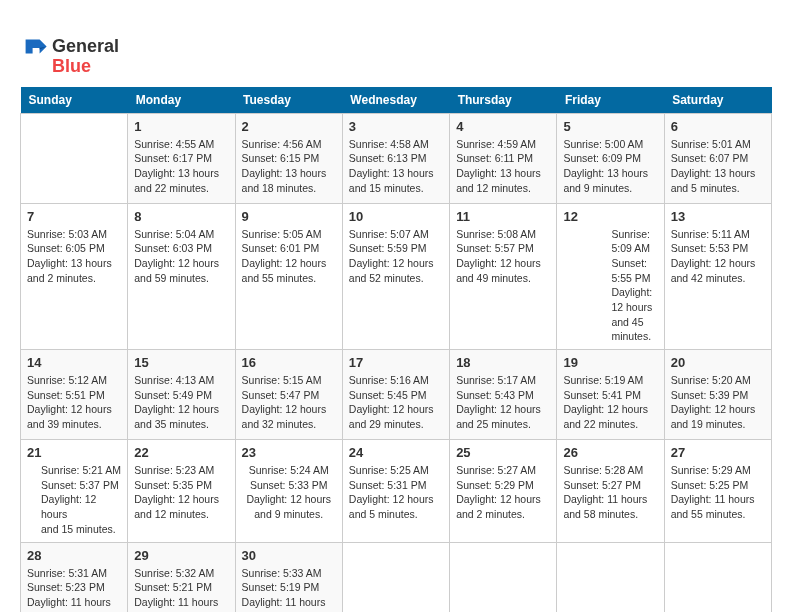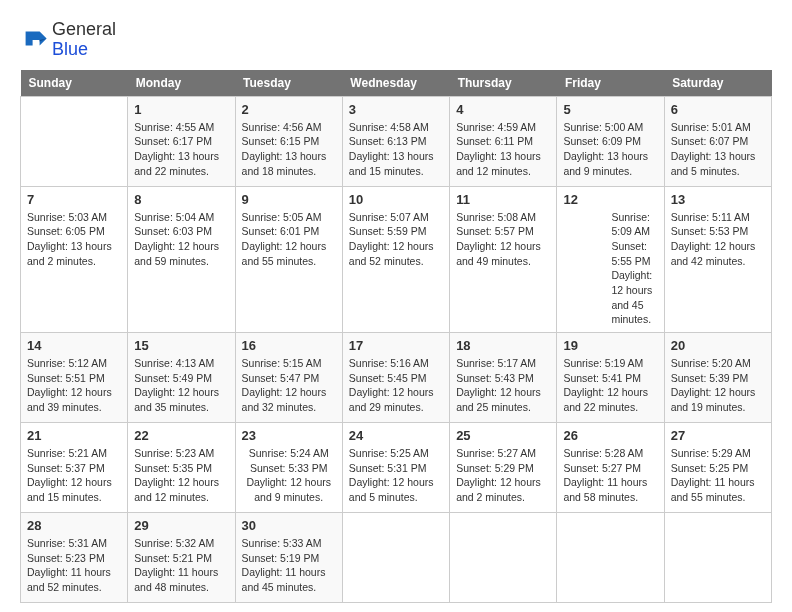--- a/index.html
+++ b/index.html
@@ -18,25 +18,26 @@
     }
     .logo {
       display: flex;
       align-items: center;
       gap: 4px;
     }
     .logo-text {
       display: flex;
       flex-direction: column;
       font-size: 18px;
-      font-weight: normal;
+      font-weight: bold;
       line-height: 1.1;
+      margin-top: 17px;
     }
     .logo-text span:first-child { color: #333; }
-    .logo-text span:last-child { color: #1d4ed8; }
+    .logo-text span:last-child { color: #ef4444; }
     .logo-icon {
       width: 28px;
       height: 28px;
     }
     .title-area {
       text-align: right;
     }
     .month-title {
       font-size: 36px;
       font-weight: bold;
@@ -45,21 +46,21 @@
     .subtitle {
       font-size: 16px;
       color: #555;
     }
     table {
       width: 100%;
       border-collapse: collapse;
       font-size: 11px;
     }
     thead tr th {
-      background-color: #737373;
+      background-color: #0369a1;
       color: #fff;
       text-align: left;
       padding: 6px 8px;
       font-size: 12px;
       font-weight: bold;
     }
     tbody tr td {
       border: 1px solid #ccc;
       vertical-align: top;
       padding: 5px 6px;
@@ -265,21 +266,21 @@
           <div class="day-number">20</div>
           <div class="day-info" style="white-space: pre-line;">Sunrise: 5:20 AM
 Sunset: 5:39 PM
 Daylight: 12 hours
 and 19 minutes.</div>
         </td>
       </tr>
       <tr>
         <td>
           <div class="day-number">21</div>
-          <div class="day-info" style="white-space: pre-line;">Sunrise: 5:21 AM
+          <div class="day-info" style="white-space: pre-line; margin-left: 14px;">Sunrise: 5:21 AM
 Sunset: 5:37 PM
 Daylight: 12 hours
 and 15 minutes.</div>
         </td>
         <td>
           <div class="day-number">22</div>
           <div class="day-info" style="white-space: pre-line;">Sunrise: 5:23 AM
 Sunset: 5:35 PM
 Daylight: 12 hours
 and 12 minutes.</div>

